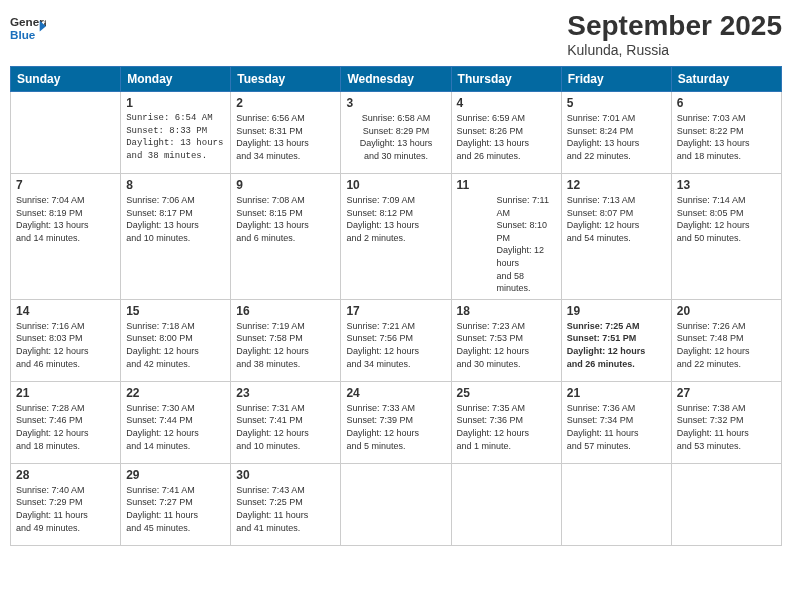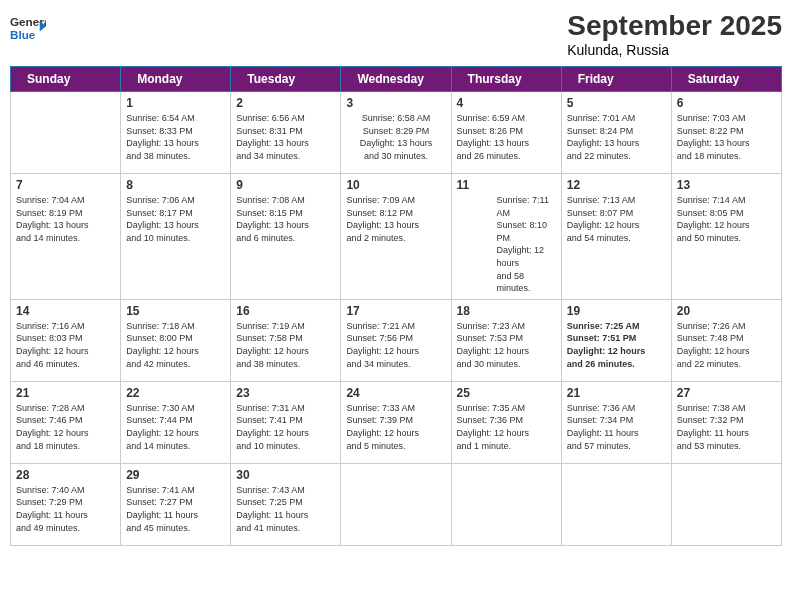--- a/index.html
+++ b/index.html
@@ -25,34 +25,34 @@
     .title-block {
     }
     .title-block h1 {
       font-size: 28px;
       font-weight: bold;
       color: #333;
     }
     .title-block h2 {
       font-size: 14px;
       font-weight: normal;
-      color: #000000;
+      color: #404040;
     }
     .calendar {
       width: 100%;
       border-collapse: collapse;
       table-layout: fixed;
     }
     .calendar th {
-      background: #701a75;
+      background: #0369a1;
       color: #fff;
       font-size: 12px;
       font-weight: bold;
       text-align: left;
-      padding: 5px 16px;
+      padding: 5px 6px;
       border: 1px solid #2e75b6;
     }
     .calendar td {
       border: 1px solid #ccc;
       vertical-align: top;
       padding: 4px 5px;
       font-size: 9.5px;
       color: #333;
       height: 82px;
     }
@@ -106,21 +106,21 @@
           <th>Thursday</th>
           <th>Friday</th>
           <th>Saturday</th>
         </tr>
     </thead>
     <tbody>
     <tr>
           <td class="empty"></td>
           <td>
             <span class="day-num">1</span>
-            <div class="day-info" style="white-space: pre-line;">Sunrise: 6:54 AM
+            <div class="day-info" style="white-space: pre-line; font-family: Liberation Mono, monospace;">Sunrise: 6:54 AM
 Sunset: 8:33 PM
 Daylight: 13 hours
 and 38 minutes.</div>
           </td>
           <td>
             <span class="day-num">2</span>
             <div class="day-info" style="white-space: pre-line;">Sunrise: 6:56 AM
 Sunset: 8:31 PM
 Daylight: 13 hours
 and 34 minutes.</div>

